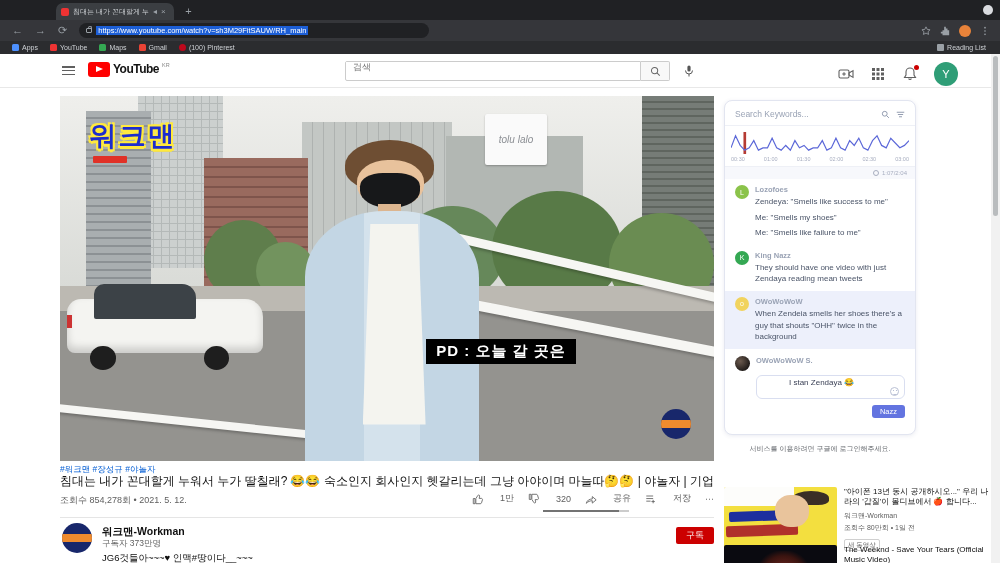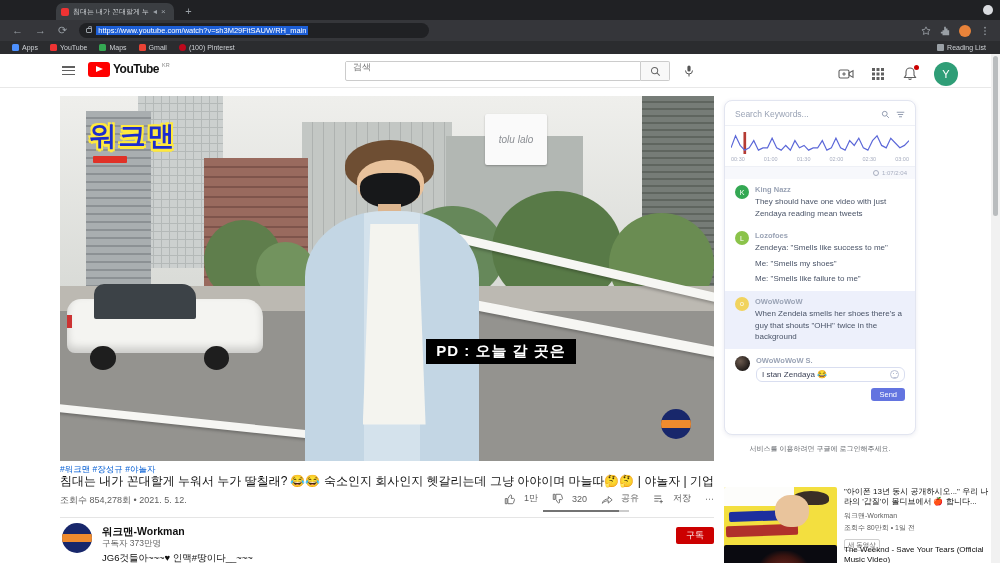--- a/index.html
+++ b/index.html
@@ -136,21 +136,21 @@
   #player-badge:before { content:""; position:absolute; left:0; top:36%; width:100%; height:28%;
                          background:#ef8b2e; }
 
   
   #hashtags { left:60px; top:464px; font-size:8.5px; color:#065fd4; }
   #v-title { left:60px; top:473px; width:655px; font-size:12px; font-weight:500; color:#0f0f0f;
              white-space:nowrap; overflow:hidden; }
   #v-stats { left:60px; top:494px; font-size:9px; color:#606060; }
   #v-actions { left:0px; top:492px; width:714px; display:flex; justify-content:flex-end; gap:14px;
                align-items:center; }
-  .act { display:flex; align-items:center; gap:8px; font-size:9px; color:#606060; font-weight:500;}
+  .act { display:flex; align-items:center; gap:16px; font-size:9px; color:#606060; font-weight:500;}
   .act svg { width:12px; height:12px; }
   #sentiment { left:543px; top:510px; width:86px; height:2px; background:#ccc; }
   #sentiment div { width:88%; height:100%; background:#737373; }
   .divider { left:60px; top:517px; width:654px; height:1px; background:#e5e5e5; }
 
   #ch-avatar { left:62px; top:523px; width:30px; height:30px; border-radius:50%;
                background:#18276b; overflow:hidden; }
   #ch-avatar:before { content:""; position:absolute; left:0; top:37%; width:100%; height:26%;
                       background:#ef8b2e; }
   #ch-name { left:102px; top:525px; font-size:10.5px; font-weight:bold; color:#0f0f0f; }
@@ -184,21 +184,21 @@
          display:flex; align-items:center; justify-content:center; }
   .av0 { background:#34a853; } .av1 { background:#8bc34a; } .av2 { background:#f1d35e; }
   .cuser { font-size:7.5px; color:#9aa3b5; font-weight:bold; margin-bottom:2px; }
   .cline { font-size:8px; color:#4a5468; line-height:1.45; margin-bottom:4px; }
   .cline:last-child { margin-bottom:0; }
   #composer { display:flex; gap:6px; padding:7px 10px 8px; }
   #composer-av { width:15px; height:15px; border-radius:50%; flex:none;
                  background:radial-gradient(circle at 35% 35%, #6b5a4e, #221d1a 70%); }
   #composer-box { flex:1; }
   #composer-input-wrap { display:flex; align-items:flex-end; border:1px solid #d9def0;
-                         border-radius:6px; padding:2px 5px; margin-top:2px; }
+                         border-radius:6px; padding:2px 5px; margin-top:10px;flex-direction:column; }
   #composer-input { border:none; outline:none; flex:1; font-size:8px; color:#3c4257;
                     font-family:inherit; }
   .smiley { width:9px; height:9px; border:1px solid #b9c0d4; border-radius:50%; position:relative;}
   .smiley:before { content:""; position:absolute; left:2px; top:2px; width:1px; height:1px;
                    background:#b9c0d4; box-shadow:3px 0 0 #b9c0d4; }
   .smiley:after { content:""; position:absolute; left:2px; top:4.5px; width:3.5px; height:1.5px;
                   border-bottom:1px solid #b9c0d4; border-radius:50%; }
   #send-btn { display:block; margin:6px 0 0 auto; background:#6374e0; color:#fff; border:none;
               border-radius:3px; font-size:7.5px; padding:2px 8px; font-family:inherit; }
   #login-text { left:724px; top:444px; width:192px; text-align:center; font-size:7px;
@@ -461,52 +461,52 @@
       <span>02:00</span>
       <span>02:30</span>
       <span>03:00</span>
     </div>
     <div id="time-row">
       <span class="clock"></span>
       <span>1:07/2:04</span>
     </div>
 
     <div class="cmt">
-      <span class="cav av0">K</span>
-      <span>
-        <div class="cuser">King Nazz</div>
-        <div class="cline">They should have one video with just Zendaya reading mean tweets</div>
-      </span>
-    </div>
-    <div class="cmt">
       <span class="cav av1">L</span>
       <span>
         <div class="cuser">Lozofoes</div>
         <div class="cline">Zendeya: "Smells like success to me"</div>
         <div class="cline">Me: "Smells my shoes"</div>
         <div class="cline">Me: "Smells like failure to me"</div>
+      </span>
+    </div>
+    <div class="cmt">
+      <span class="cav av0">K</span>
+      <span>
+        <div class="cuser">King Nazz</div>
+        <div class="cline">They should have one video with just Zendaya reading mean tweets</div>
       </span>
     </div>
     <div class="cmt hl">
       <span class="cav av2">o</span>
       <span>
         <div class="cuser">OWoWoWoW</div>
         <div class="cline">When Zendeia smells her shoes there's a guy that shouts "OHH" twice in the background</div>
       </span>
     </div>
 
     <div id="composer">
       <span id="composer-av"></span>
       <span id="composer-box">
         <div class="cuser">OWoWoWoW S.</div>
         <div id="composer-input-wrap">
           <input id="composer-input" value="I stan Zendaya 😂" style="">
           <span class="smiley"></span>
         </div>
-        <button id="send-btn">Send</button>
+        <button id="send-btn">Nazz</button>
       </span>
     </div>
   </div>
 
   <div class="abs" id="login-text">서비스를 이용하려면 구글에 로그인해주세요.</div>
 
   <div class="rec" id="rec1">
     <div class="thumb th1">
       <div class="strip"></div>
         <div class="txt1"></div>

